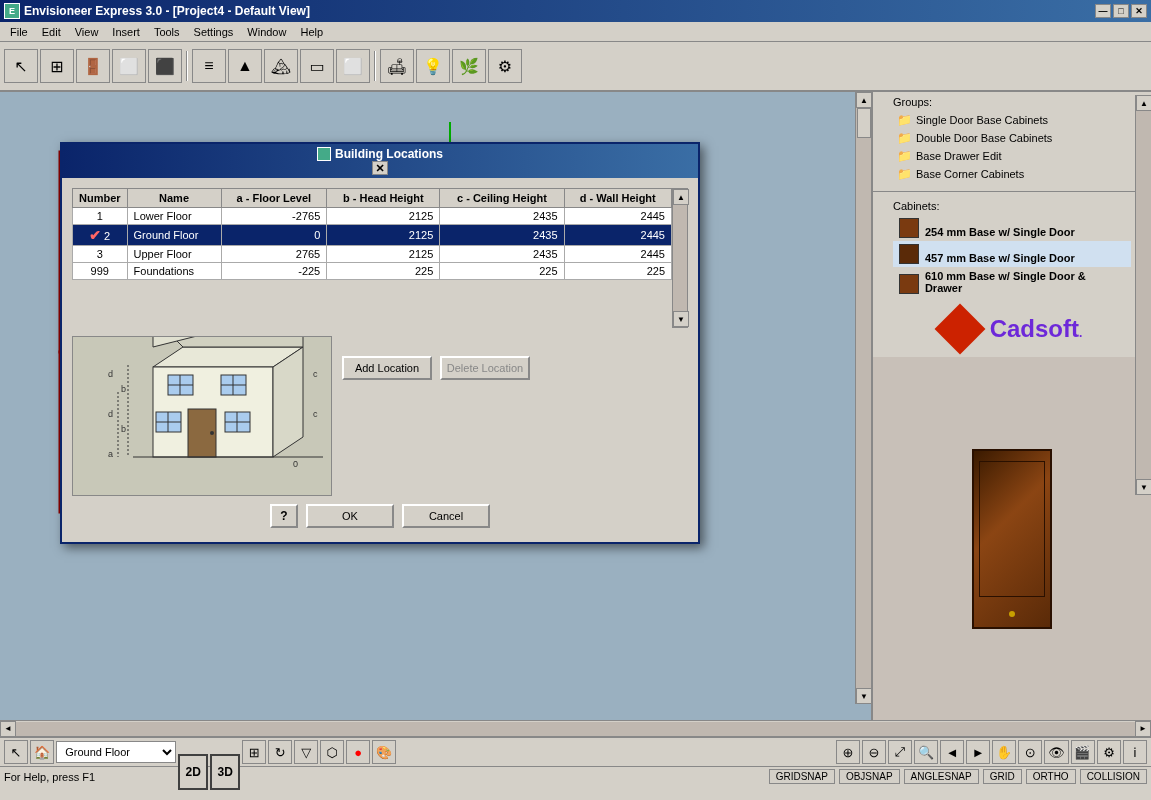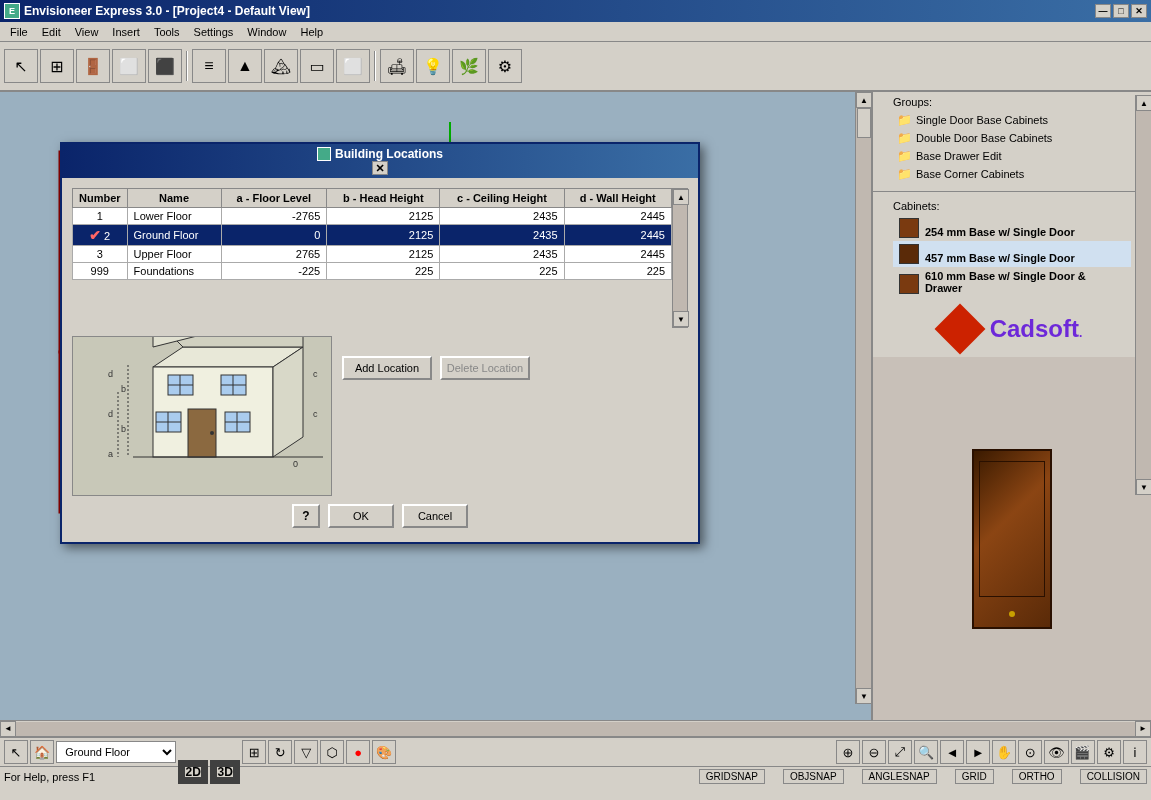--- a/index.html
+++ b/index.html
@@ -149,21 +149,21 @@
       display: flex;
       align-items: center;
       padding: 0 4px;
       font-size: 11px;
     }
     .status-text { flex: 1; }
     .status-btn {
       padding: 1px 6px;
       background: #d4d0c8;
       border: 1px solid #888;
-      margin-left: 16px;
+      margin-left: 2px;
       cursor: pointer;
       font-size: 10px;
     }
 
     
     .bottom-toolbar {
       height: 30px;
       background: #d4d0c8;
       border-top: 2px solid #888;
       display: flex;
@@ -179,23 +179,23 @@
       cursor: pointer; font-size: 13px; padding: 0 3px;
     }
     .floor-dropdown {
       height: 22px; width: 120px;
       background: white;
       border: 1px solid #888;
       font-size: 11px;
       padding: 0 4px;
     }
     .mode-btn {
-      height: 24px; width: 30px;
-      background: #d4d0c8;
-      border: 7px solid #404040;
+      height: 36px; width: 30px;
+      background: #d4d0c8;
+      border: 2px solid #404040;
       display: flex; align-items: center; justify-content: center;
       cursor: pointer; font-weight: bold; font-size: 12px; margin-top: 40px;
     }
 
     
     .dialog {
       position: absolute;
       top: 50px; left: 60px;
       width: 640px;
       background: #d4d0c8;
@@ -298,21 +298,21 @@
     }
     .dialog-btn:disabled { color: #888; }
 
     .ok-cancel-row {
       display: flex;
       justify-content: center;
       gap: 8px;
       padding: 8px 0 4px;
     }
     .ok-btn {
-      width: 66px; height: 24px;
+      width: 88px; height: 24px;
       background: #d4d0c8;
       border: 2px solid;
       border-color: #fff #888 #888 #fff;
       cursor: pointer; font-size: 11px;
     }
     .help-btn {
       width: 28px; height: 24px;
       background: #d4d0c8;
       border: 2px solid;
       border-color: #fff #888 #888 #fff;

